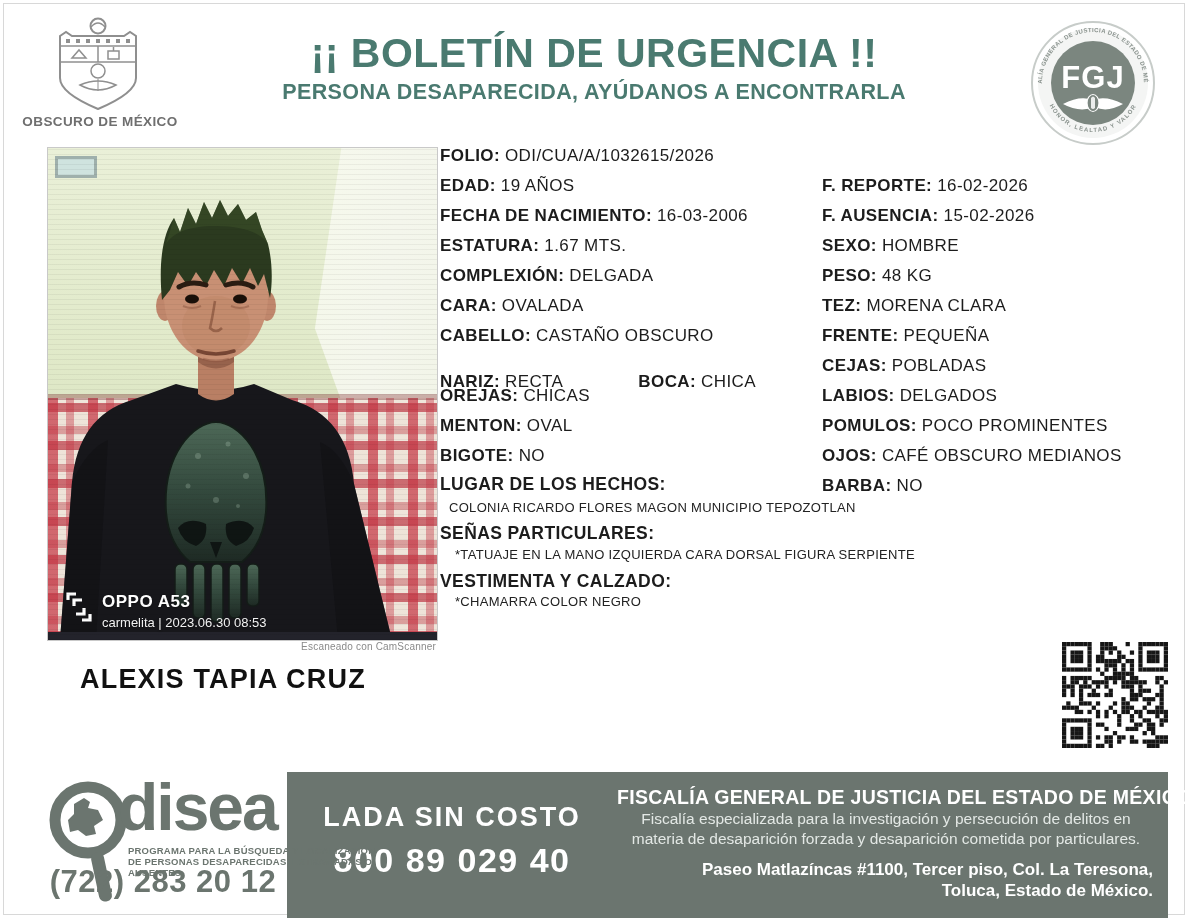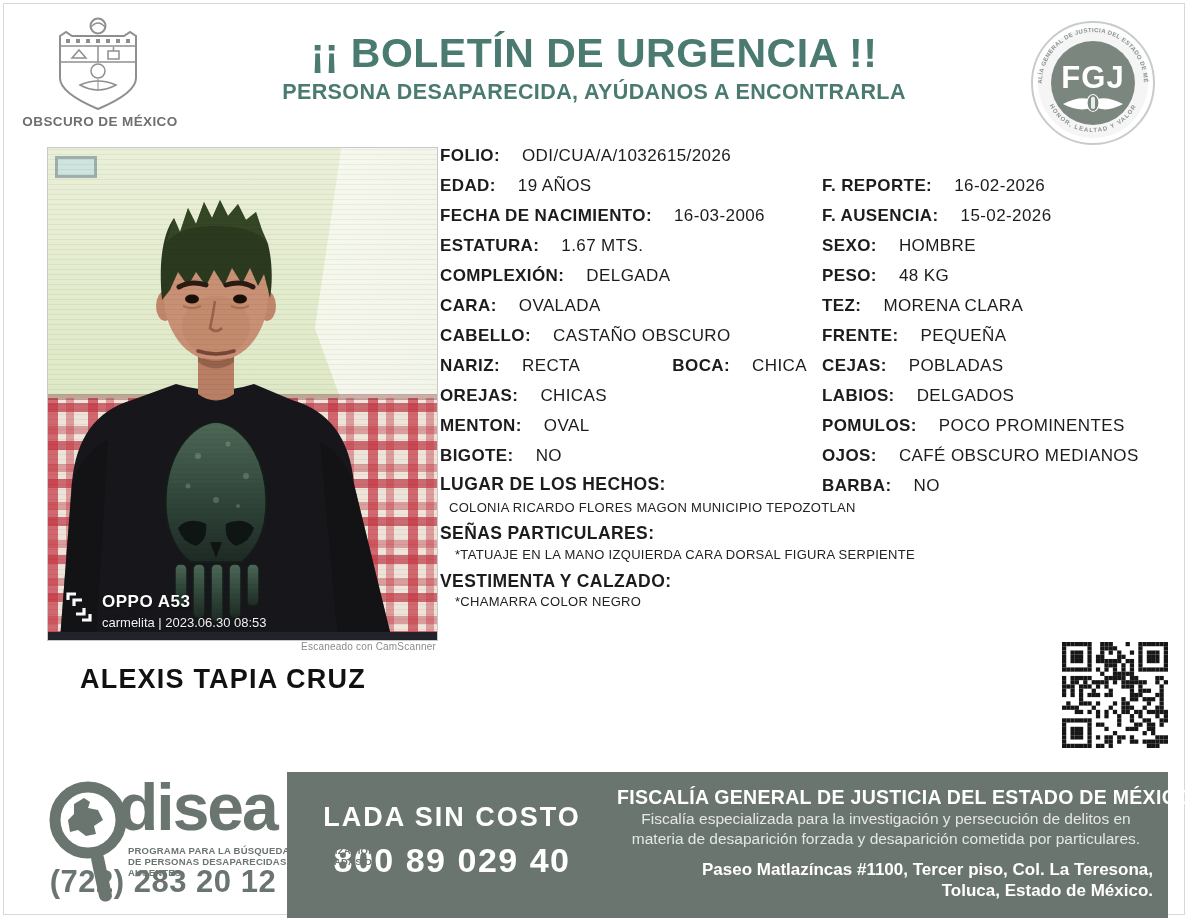--- a/index.html
+++ b/index.html
@@ -45,24 +45,24 @@
   .wm{position:absolute;left:18px;top:444px;color:#fff;display:flex;gap:10px;align-items:flex-start;}
   .wm-texts{display:flex;flex-direction:column;}
   .wm-title{font-size:17px;font-weight:700;letter-spacing:.5px;text-shadow:0 1px 2px rgba(0,0,0,.45);}
   .wm-sub{font-size:13px;margin-top:3px;color:rgba(255,255,255,.95);text-shadow:0 1px 2px rgba(0,0,0,.45);}
   .scan-note{position:absolute;left:47px;top:641px;width:389px;text-align:right;
     font-size:10px;color:#8a8a8a;letter-spacing:.2px;}
   .person-name{position:absolute;left:80px;top:664px;font-size:27px;font-weight:800;
     letter-spacing:1.2px;color:#111;}
 
   
-  .row{position:absolute;display:flex;gap:22px;align-items:baseline;font-size:17px;
+  .row{position:absolute;display:flex;gap:5px;align-items:baseline;font-size:17px;
     letter-spacing:.4px;color:var(--ink);white-space:nowrap;}
   .row .lb{font-weight:700;}
-  .pair2{margin-left:70px;}
+  .pair2{margin-left:70px;margin-top:16px;}
   .sec-label{position:absolute;font-size:17.5px;font-weight:700;letter-spacing:.4px;color:var(--ink);white-space:nowrap;}
   .sec-detail{position:absolute;font-size:13px;letter-spacing:.3px;color:#222;white-space:nowrap;}
 
   
   .qr{position:absolute;left:1062px;top:642px;width:106px;height:106px;background:#fff;}
 
   
   .footer-band{position:absolute;left:287px;top:772px;width:881px;height:164px;background:var(--gray);}
   .lada{position:absolute;left:10px;top:30px;width:310px;text-align:center;color:#fff;}
   .lada-label{font-size:27px;font-weight:800;letter-spacing:2px;white-space:nowrap;}

